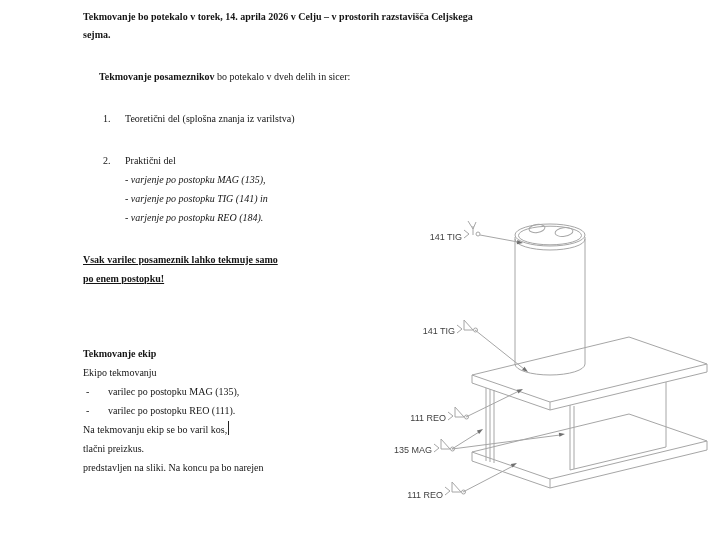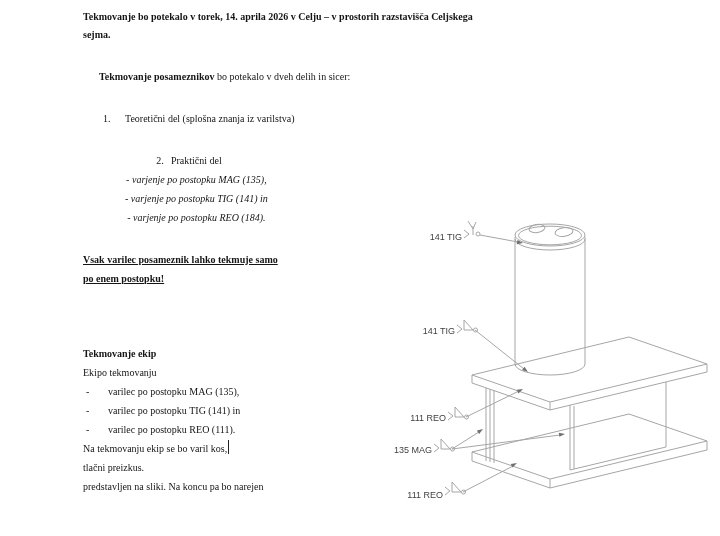--- a/index.html
+++ b/index.html
@@ -8,21 +8,21 @@
     background:#ffffff;
     font-family:"Liberation Serif", serif;
     color:#151515;
   }
   .abs{position:absolute;}
   .doc-line{font-size:10px;line-height:19px;white-space:nowrap;}
   .b{font-weight:bold;}
   .intro{left:83px;top:8px;line-height:18px;}
   .ind-heading{left:99px;top:67px;}
   .item1{left:103px;top:109px;}
-  .item2{left:103px;top:151px;text-align:center;}
+  .item2{left:103px;top:151px;}
   .num{display:inline-block;width:22px;}
   .subs{margin-left:22px;font-style:italic;}
   .emphasis{left:83px;top:250px;text-decoration:underline;}
   .team{left:83px;top:332px;margin-top:12px;}
   .dash-row .dash{display:inline-block;width:22px;padding-left:3px;}
   .caret{display:inline-block;width:1px;height:14px;background:#222;margin-left:1px;vertical-align:-2px;}
   svg text{
     font-family:"Liberation Sans", sans-serif;
     font-size:9px;
     fill:var(--label-color,#3f3f3f);
@@ -60,23 +60,20 @@
 <div class="abs emphasis doc-line b">
   <div>Vsak varilec posameznik lahko tekmuje samo</div>
   <div>po enem postopku!</div>
 </div>
 
 <div class="abs team doc-line">
   <div class="b">Tekmovanje ekip</div>
   <div>Ekipo tekmovanju</div>
   <div class="dash-row">
     <span class="dash">-</span><span>varilec po postopku MAG (135),</span>
-  </div>
-  <div class="dash-row">
-    <span class="dash">-</span><span>varilec po postopku TIG (141) in</span>
   </div>
   <div class="dash-row">
     <span class="dash">-</span><span>varilec po postopku REO (111).</span>
   </div>
   <div>
     <span>Na tekmovanju ekip se bo varil kos,</span><span class="caret"></span>
   </div>
   <div>tlačni preizkus.</div>
   <div>predstavljen na sliki. Na koncu pa bo narejen</div>
 </div>

